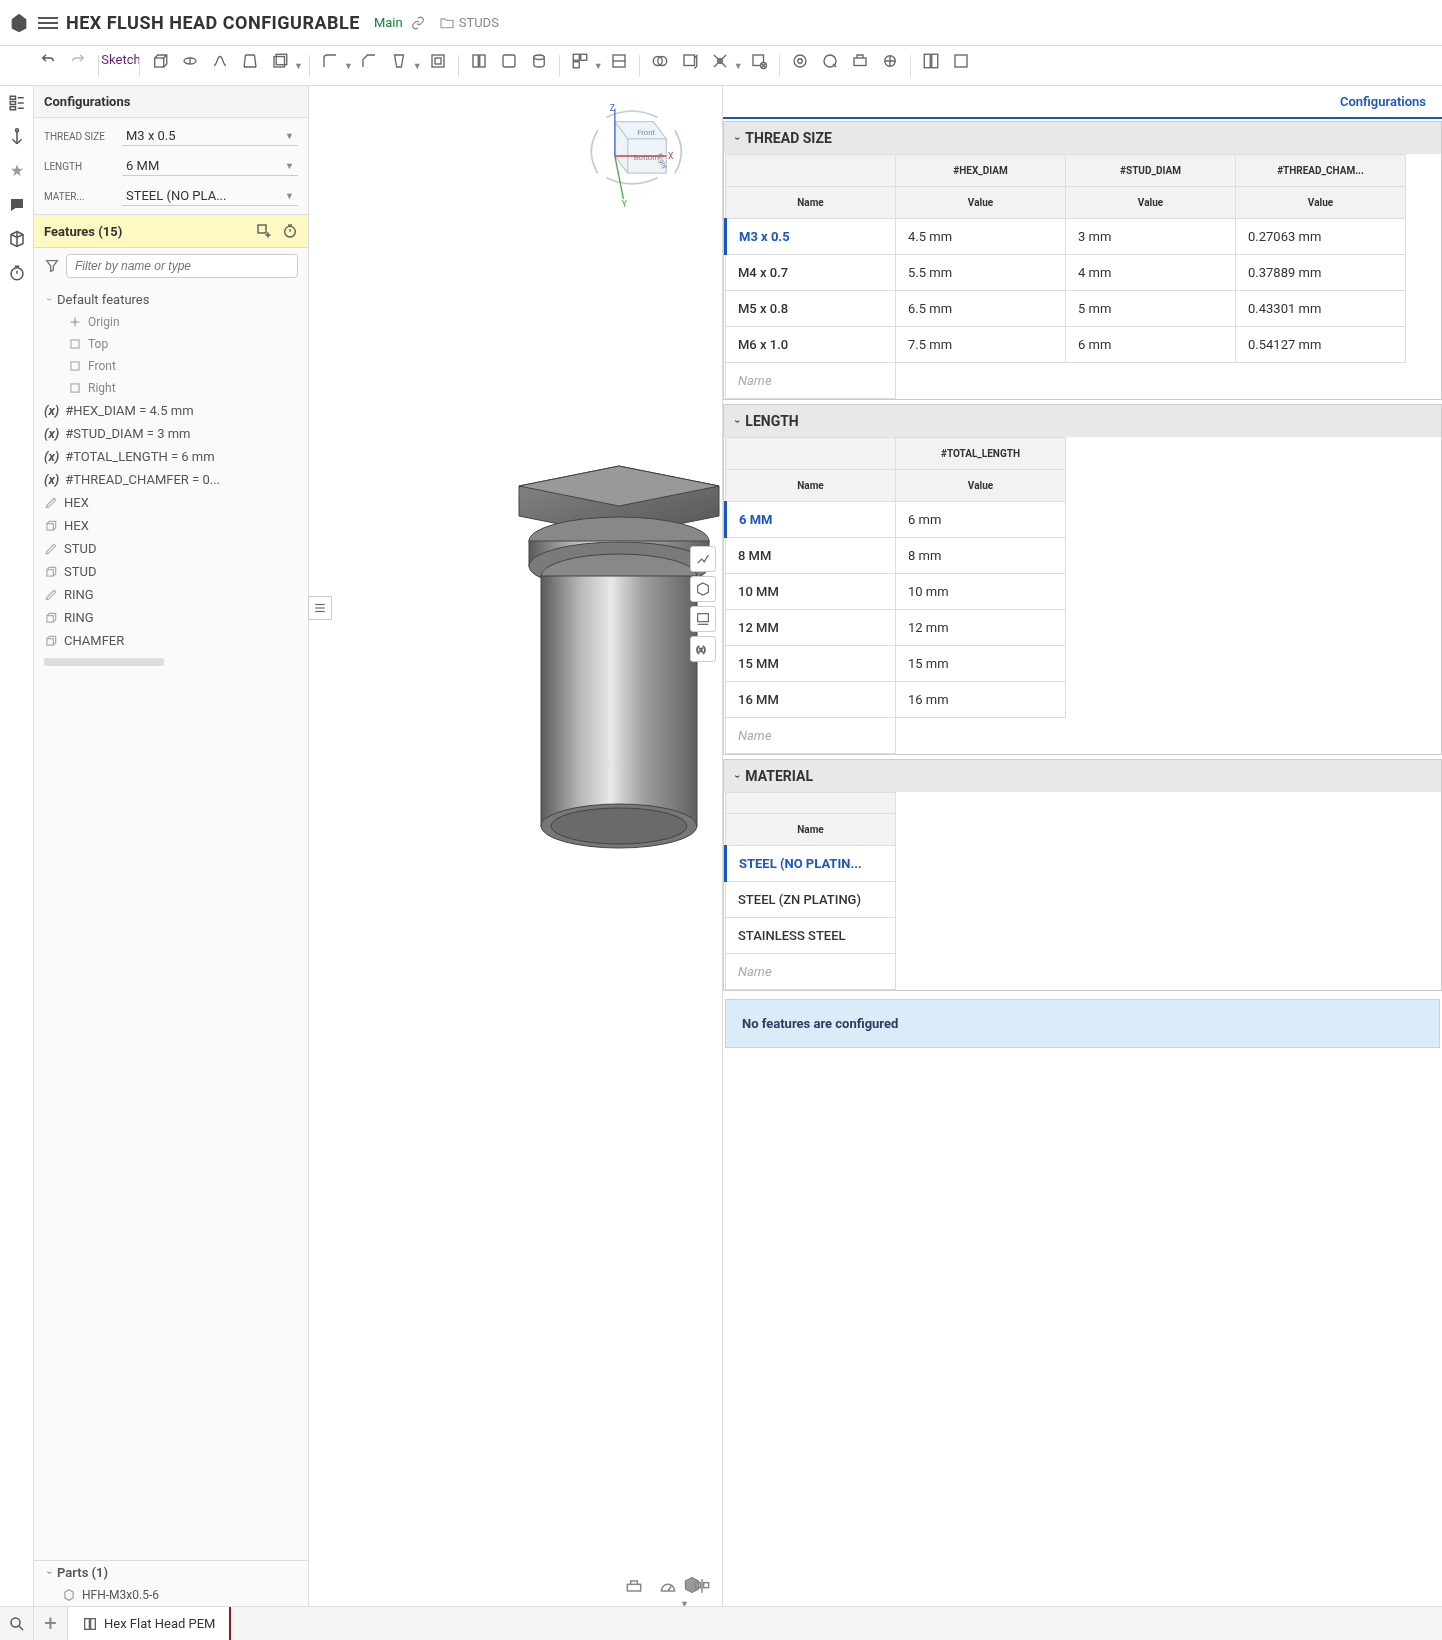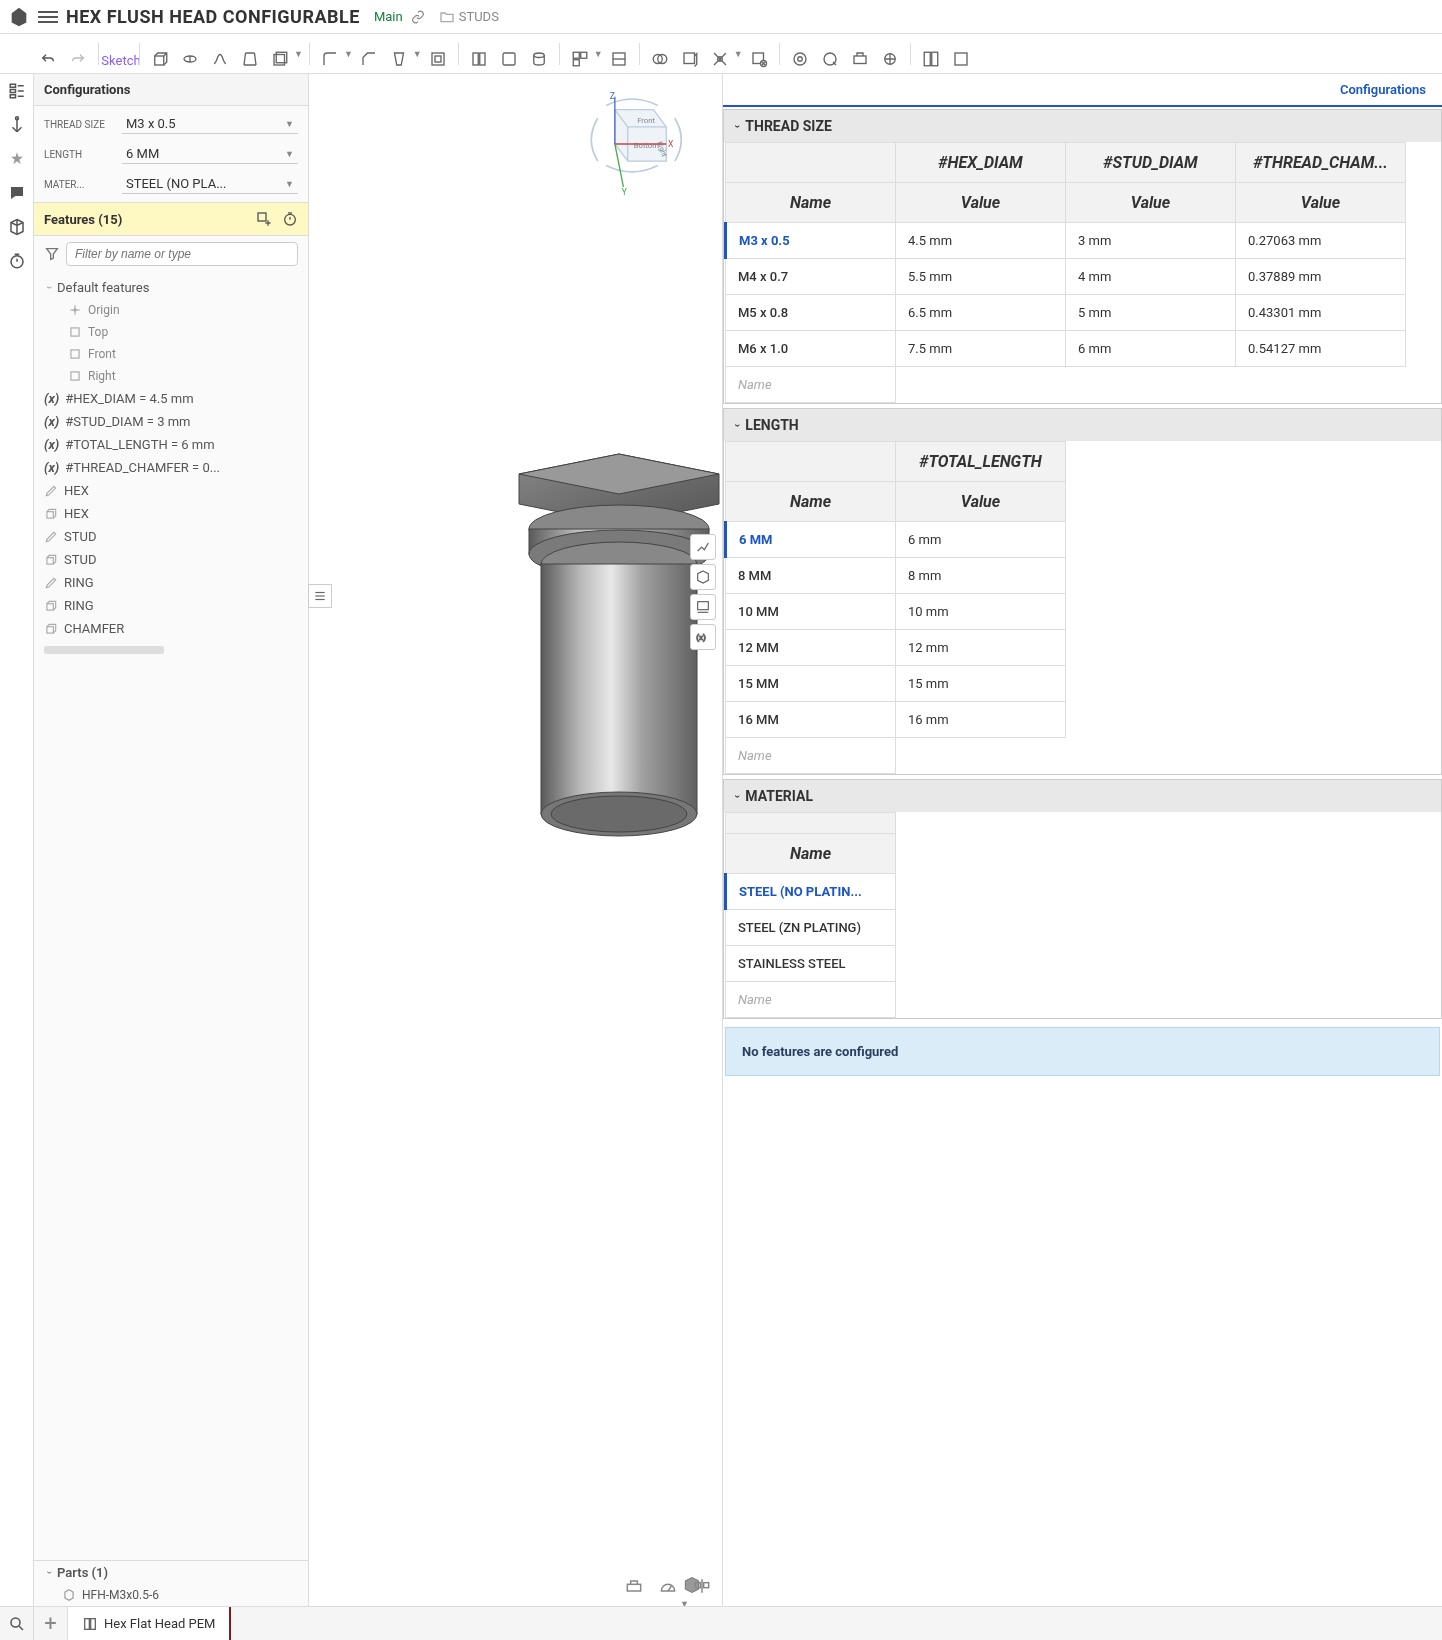--- a/index.html
+++ b/index.html
@@ -1,28 +1,28 @@
 <!DOCTYPE html>
 <html><head>
 <meta charset="utf-8">
 <style>
 * { box-sizing: border-box; margin: 0; padding: 0; }
 body { font-family: -apple-system, BlinkMacSystemFont, "Segoe UI", Roboto, sans-serif; font-size: 13px; color: #333; background: #fff; overflow: hidden; }
 .app { display: flex; flex-direction: column; height: 1640px; width: 1442px; }
-.header { display: flex; align-items: center; height: 34px; padding: 0 8px; border-bottom: 1px solid #ddd; gap: 8px; }
+.header { display: flex; align-items: center; height: 46px; padding: 0 8px; border-bottom: 1px solid #ddd; gap: 8px; }
 .logo { width: 22px; height: 22px; }
 .hamburger { width: 20px; height: 20px; display:flex; flex-direction:column; justify-content:center; gap:3px; cursor:pointer;}
 .hamburger span{height:2px;background:#555;}
 .title { font-weight: 700; font-size: 18px; letter-spacing: 0.5px; color: #333; }
 .title-main { color: #15803d; font-weight:400; margin-left:6px;}
 .link-icon { color:#888; }
 .folder-crumb { display:flex; align-items:center; gap:4px; color:#888; margin-left:6px;}
 .folder-crumb svg{color:#aaa;}
 .toolbar { display:flex; align-items:center; height:40px; border-bottom:1px solid #ddd; padding-left:34px; gap:2px;}
-.toolbar .btn { width:28px; height:28px; display:flex; align-items:flex-end; justify-content:center; color:#8b5cf6; cursor:pointer; border-radius:3px;}
+.toolbar .btn { width:28px; height:28px; display:flex; align-items:flex-start; justify-content:center; color:#701a75; cursor:pointer; border-radius:3px;}
 .toolbar .sep { width:1px; height:22px; background:#ddd; margin:0 4px;}
 .sketch-btn { display:flex; align-items:center; gap:4px; padding:0 8px; height:28px;}
 .dd { font-size:9px; color:#888; margin-left:-2px;}
 
 .main { display:flex; flex:1; overflow:hidden;}
 .left-rail { width:34px; border-right:1px solid #ddd; display:flex; flex-direction:column; align-items:center; padding-top:6px; gap:12px;}
 .left-rail .ritem { width:22px;height:22px;display:flex;align-items:center;justify-content:center;color:#666;cursor:pointer;}
 
 .left-panel { width:275px; border-right:1px solid #ddd; display:flex; flex-direction:column; background:#fafafa;}
 .panel-header { font-weight:700; padding:8px 10px; border-bottom:1px solid #ddd; background:#f5f5f5;}
@@ -53,21 +53,21 @@
 .bottom-tools{position:absolute;bottom:10px;right:10px;display:flex;gap:14px;color:#888;}
 
 .right-panel { width:720px; border-left:1px solid #ddd; display:flex; flex-direction:column;}
 .right-tab { text-align:right; padding:8px 16px; color:#1a56c4; font-weight:600; border-bottom:2px solid #1a56c4; background:#fff;}
 .cfg-section { border:1px solid #ccc; margin:2px 0;}
 .cfg-title { background:#e8e8e8; padding:8px 12px; font-weight:700; font-size:14px; display:flex; align-items:center; gap:6px;}
 .cfg-title .chv{font-size:11px;transform:rotate(90deg);}
 .cfg-table { display:table; border-collapse:collapse;}
 .cfg-table .row{display:table-row;}
 .cfg-table .cell{display:table-cell;border:1px solid #ddd;padding:10px 12px;min-width:170px;vertical-align:middle;}
-.cfg-table .hdr{background:#f2f2f2;font-weight:700;text-align:center;font-size:16px;font-style:italic;}
+.cfg-table .hdr{background:#f2f2f2;font-weight:700;text-align:center;font-size:10px;}
 .cfg-table .name-col{font-weight:500;}
 .cfg-table .selected{border-left:3px solid #1a56c4;color:#1a56c4;font-weight:700;}
 .cfg-table .placeholder{color:#aaa;font-style:italic;font-weight:400;}
 .no-features{background:#d9ecf8;border:1px solid #b5d8ee;padding:16px;margin:6px 2px;font-weight:700;color:#2a3f5f;}
 
 .bottom-bar{height:34px;border-top:1px solid #ddd;display:flex;align-items:center;background:#f5f5f5;}
 .bottom-bar .bb{width:34px;height:34px;display:flex;align-items:center;justify-content:center;color:#666;border-right:1px solid #ddd;}
 .bottom-bar .tab{padding:0 14px;height:34px;display:flex;align-items:center;gap:6px;background:#fff;border-right:2px solid #7f1d1d;}
 
 svg { display:block; }

